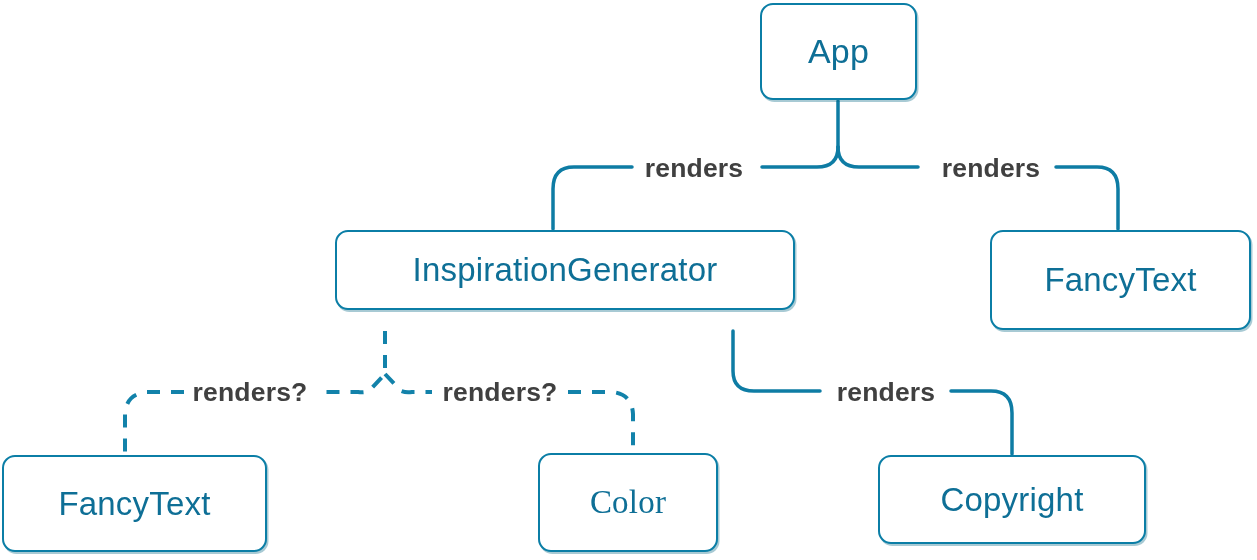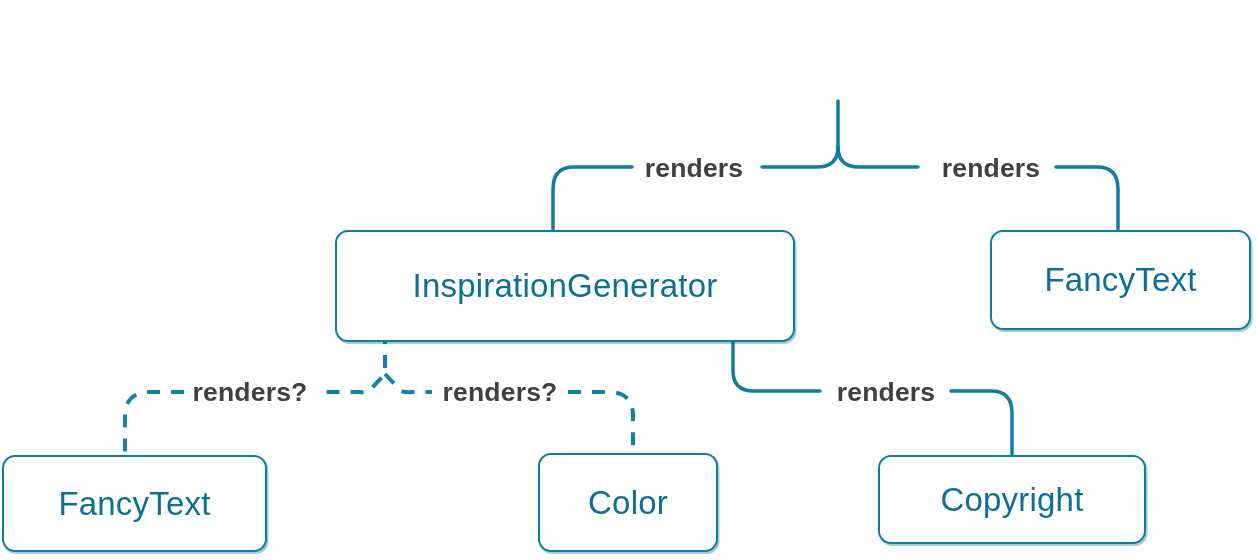--- a/index.html
+++ b/index.html
@@ -80,24 +80,25 @@
 
     <path class="edge-dashed" d="M385 374 L401 391 Q406 393 412 392 H432 M568 392 H612 Q632 394 633 414 V452"></path>
   </svg>
 
   <span class="edge-label" style="left:694px; top:168px;">renders</span>
   <span class="edge-label" style="left:991px; top:168px;">renders</span>
   <span class="edge-label" style="left:250px; top:392px;">renders?</span>
   <span class="edge-label" style="left:500px; top:392px;">renders?</span>
   <span class="edge-label" style="left:886px; top:392px;">renders</span>
 
+  <div class="node node-app" style="left:760px; top:3px; width:157px; height:97px;">App</div>
 
-  <div class="node" style="left:335px; top:230px; width:460px; height:112px;">InspirationGenerator</div>
+  <div class="node" style="left:335px; top:230px; width:460px; height:80px;">InspirationGenerator</div>
 
   <div class="node" style="left:990px; top:230px; width:261px; height:100px;">FancyText</div>
 
   <div class="node" style="left:2px; top:455px; width:265px; height:97px;">FancyText</div>
 
-  <div class="node" style="left:538px; top:453px; width:180px; height:99px;">Color</div>
+  <div class="node" style="left:538px; top:453px; width:180px; height:99px;font-family:Liberation Serif, serif;">Color</div>
 
   <div class="node" style="left:878px; top:455px; width:268px; height:89px;">Copyright</div>
 
 </div>
 
 </body></html>

